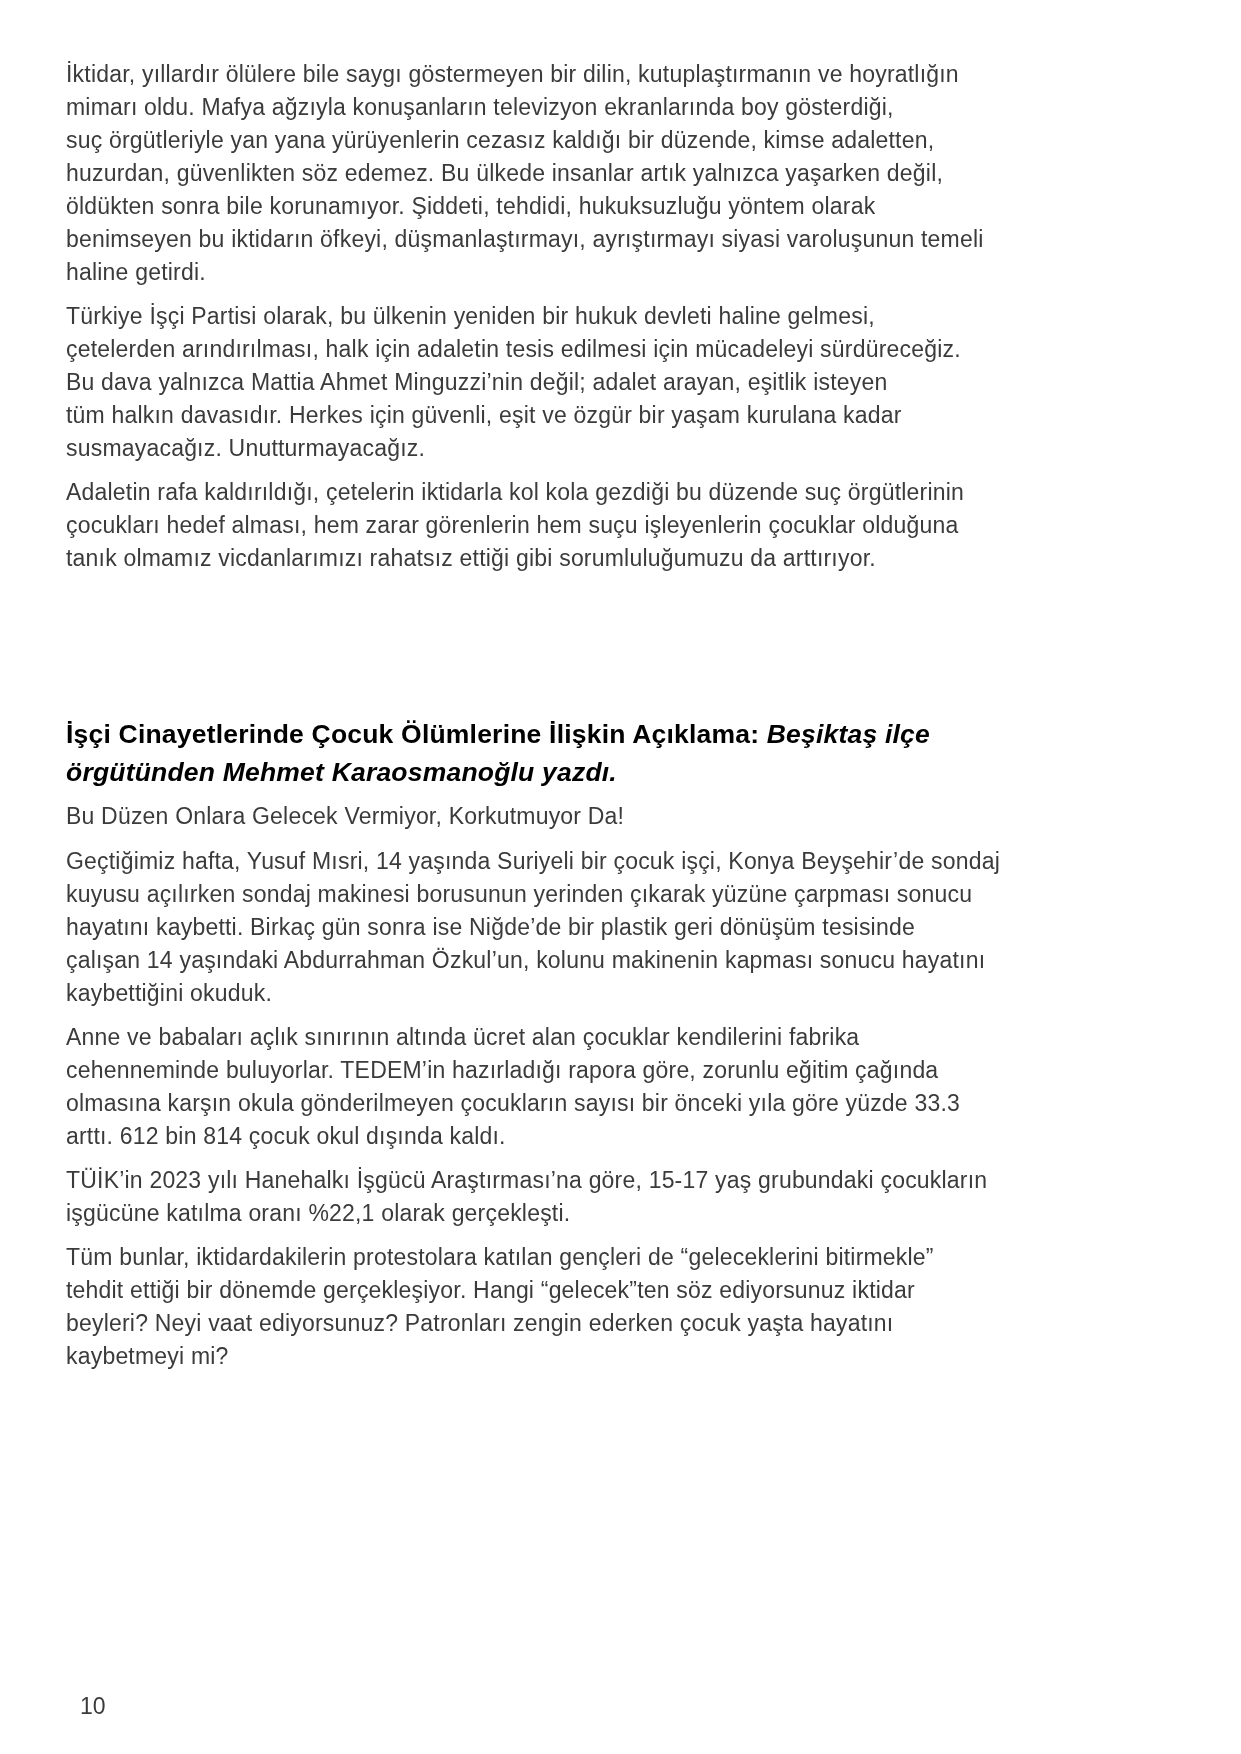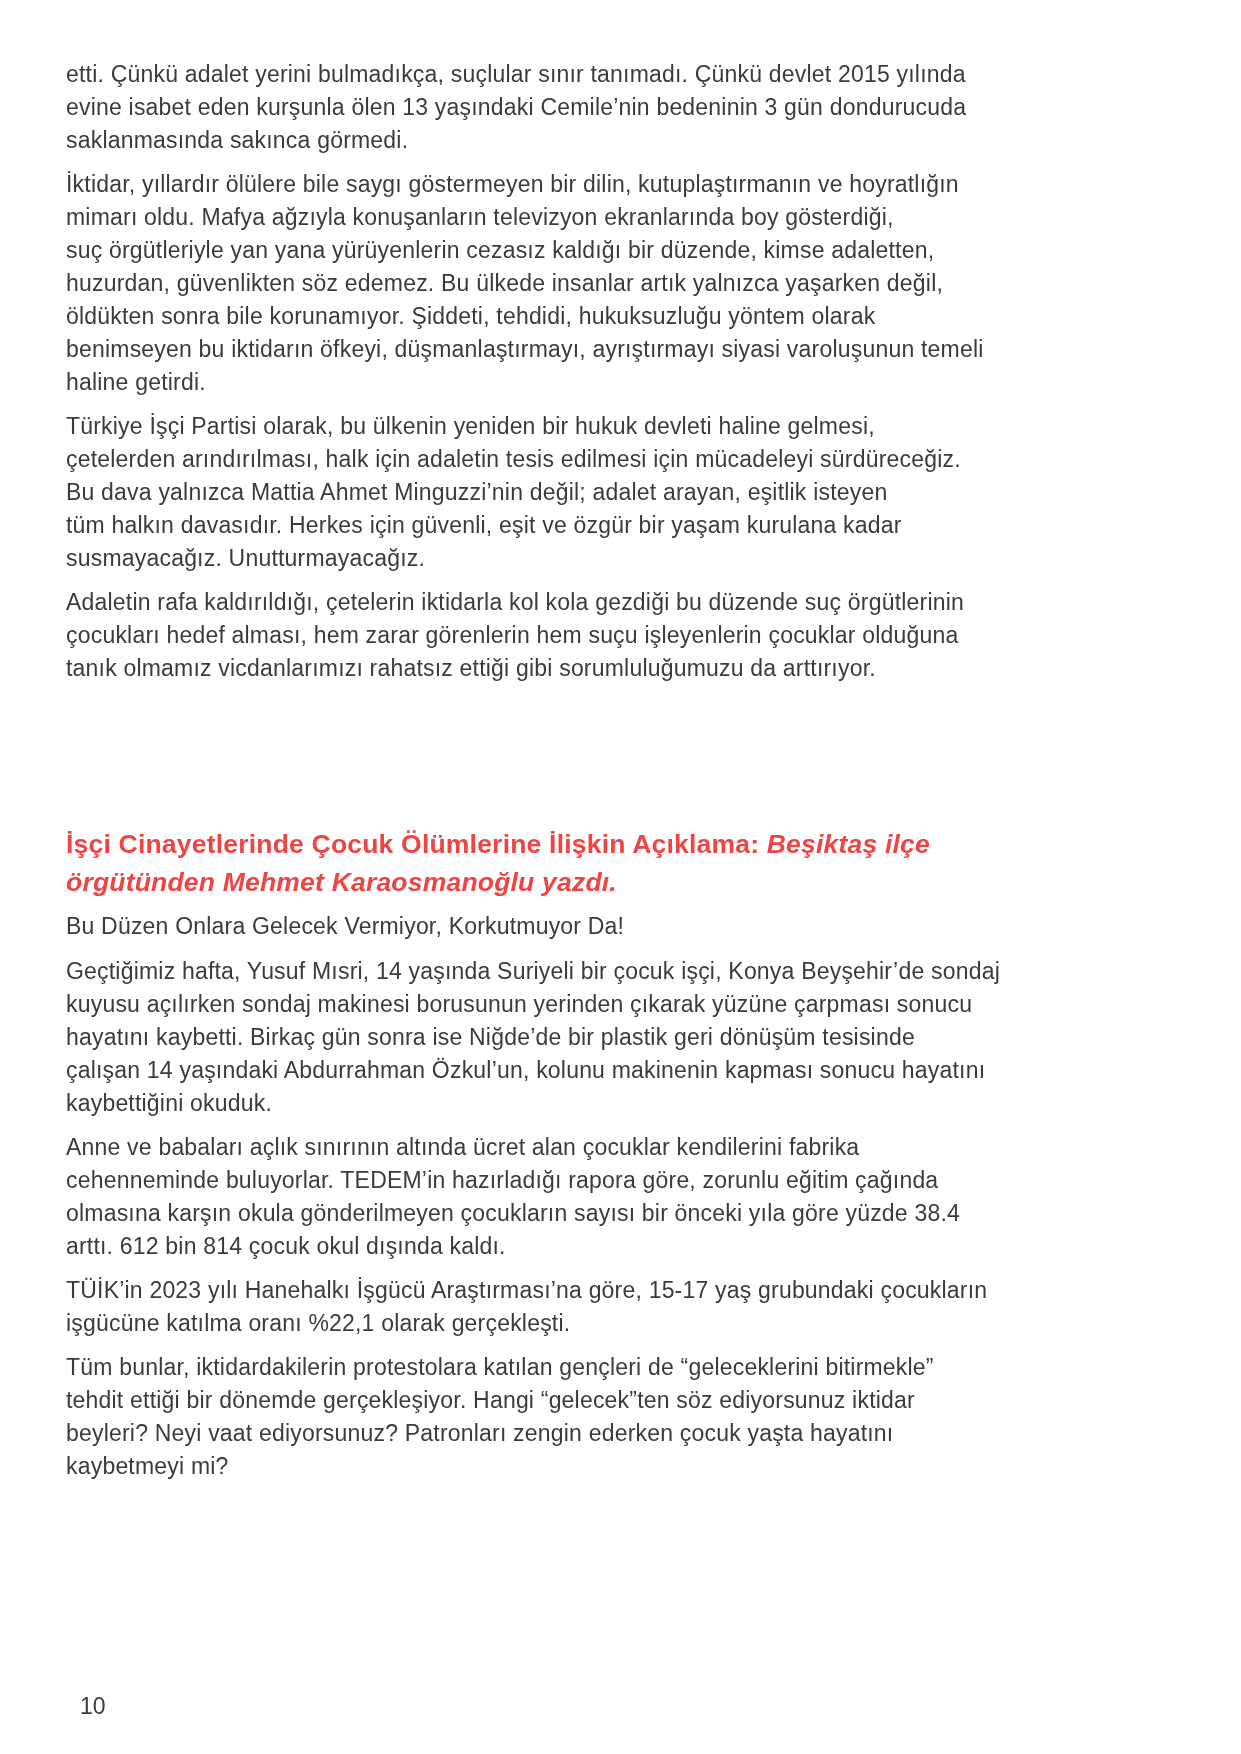--- a/index.html
+++ b/index.html
@@ -24,21 +24,21 @@
     line-height: 33px;
     letter-spacing: 0.2px;
     margin: 0 0 11px 0;
     color: #3b3b3b;
   }
   h2.heading {
     white-space: pre-line;
     font-size: 26.5px;
     line-height: 38px;
     font-weight: 700;
-    color: #ef4444;
+    color: #000000;
     margin: 140px 0 9px 0;
     letter-spacing: 0.2px;
   }
   h2.heading em { font-style: italic; font-weight: 700; }
   p.subhead { margin-bottom: 12px; }
   .page-footer {
     position: absolute;
     left: 0;
     right: 0;
     bottom: 34px;
@@ -50,23 +50,20 @@
     color: #3b3b3b;
   }
   .page-footer .org { letter-spacing: 2.2px; }
 </style>
 </head>
 <body>
 
 <div class="page">
   <div class="content">
 
-    <p class="body">etti. Çünkü adalet yerini bulmadıkça, suçlular sınır tanımadı. Çünkü devlet 2015 yılında
-evine isabet eden kurşunla ölen 13 yaşındaki Cemile’nin bedeninin 3 gün dondurucuda
-saklanmasında sakınca görmedi.</p>
     <p class="body">İktidar, yıllardır ölülere bile saygı göstermeyen bir dilin, kutuplaştırmanın ve hoyratlığın
 mimarı oldu. Mafya ağzıyla konuşanların televizyon ekranlarında boy gösterdiği,
 suç örgütleriyle yan yana yürüyenlerin cezasız kaldığı bir düzende, kimse adaletten,
 huzurdan, güvenlikten söz edemez. Bu ülkede insanlar artık yalnızca yaşarken değil,
 öldükten sonra bile korunamıyor. Şiddeti, tehdidi, hukuksuzluğu yöntem olarak
 benimseyen bu iktidarın öfkeyi, düşmanlaştırmayı, ayrıştırmayı siyasi varoluşunun temeli
 haline getirdi.</p>
     <p class="body">Türkiye İşçi Partisi olarak, bu ülkenin yeniden bir hukuk devleti haline gelmesi,
 çetelerden arındırılması, halk için adaletin tesis edilmesi için mücadeleyi sürdüreceğiz.
 Bu dava yalnızca Mattia Ahmet Minguzzi’nin değil; adalet arayan, eşitlik isteyen
@@ -81,21 +78,21 @@
 
     <p class="body subhead">Bu Düzen Onlara Gelecek Vermiyor, Korkutmuyor Da!</p>
 
     <p class="body">Geçtiğimiz hafta, Yusuf Mısri, 14 yaşında Suriyeli bir çocuk işçi, Konya Beyşehir’de sondaj
 kuyusu açılırken sondaj makinesi borusunun yerinden çıkarak yüzüne çarpması sonucu
 hayatını kaybetti. Birkaç gün sonra ise Niğde’de bir plastik geri dönüşüm tesisinde
 çalışan 14 yaşındaki Abdurrahman Özkul’un, kolunu makinenin kapması sonucu hayatını
 kaybettiğini okuduk.</p>
     <p class="body">Anne ve babaları açlık sınırının altında ücret alan çocuklar kendilerini fabrika
 cehenneminde buluyorlar.  TEDEM’in hazırladığı rapora göre, zorunlu eğitim çağında
-olmasına karşın okula gönderilmeyen çocukların sayısı bir önceki yıla göre yüzde 38.4
+olmasına karşın okula gönderilmeyen çocukların sayısı bir önceki yıla göre yüzde 33.3
 arttı. 612 bin 814 çocuk okul dışında kaldı.</p>
     <p class="body">TÜİK’in 2023 yılı Hanehalkı İşgücü Araştırması’na göre, 15-17 yaş grubundaki çocukların
 işgücüne katılma oranı %22,1 olarak gerçekleşti.</p>
     <p class="body">Tüm bunlar, iktidardakilerin protestolara katılan gençleri de “geleceklerini bitirmekle”
 tehdit ettiği bir dönemde gerçekleşiyor. Hangi “gelecek”ten söz ediyorsunuz iktidar
 beyleri? Neyi vaat ediyorsunuz? Patronları zengin ederken çocuk yaşta hayatını
 kaybetmeyi mi?</p>
   </div>
 
   <div class="page-footer">

